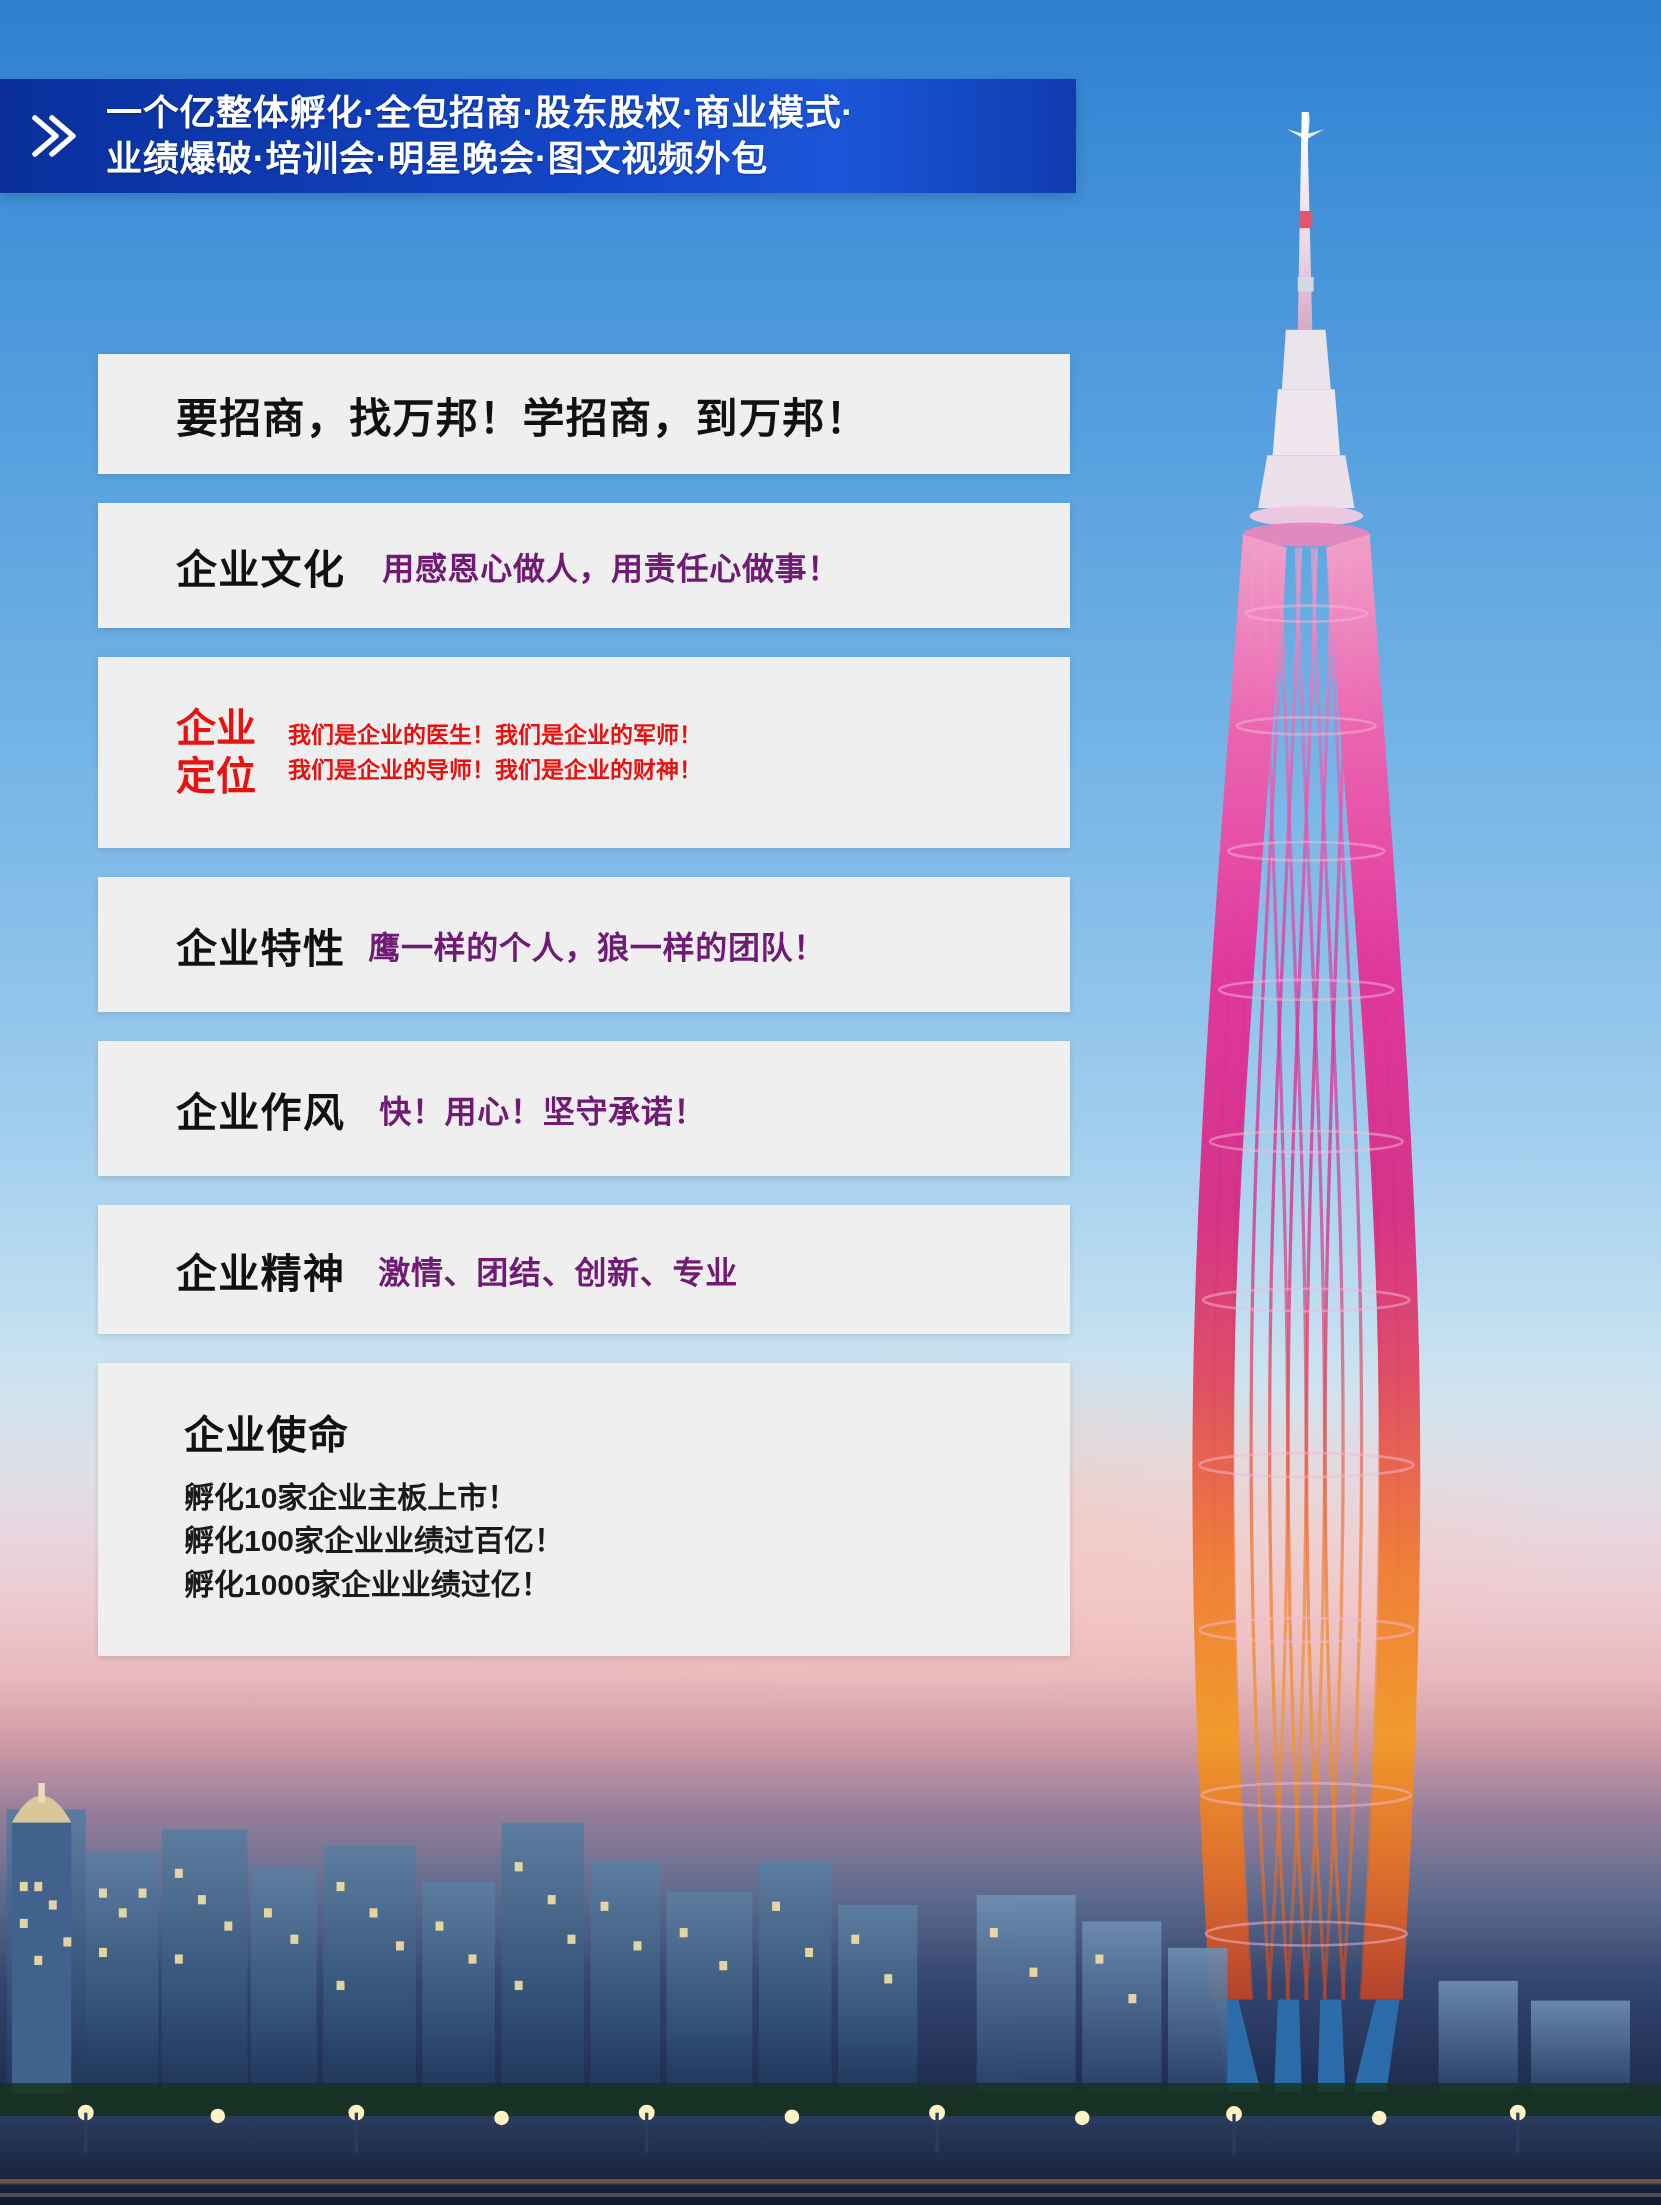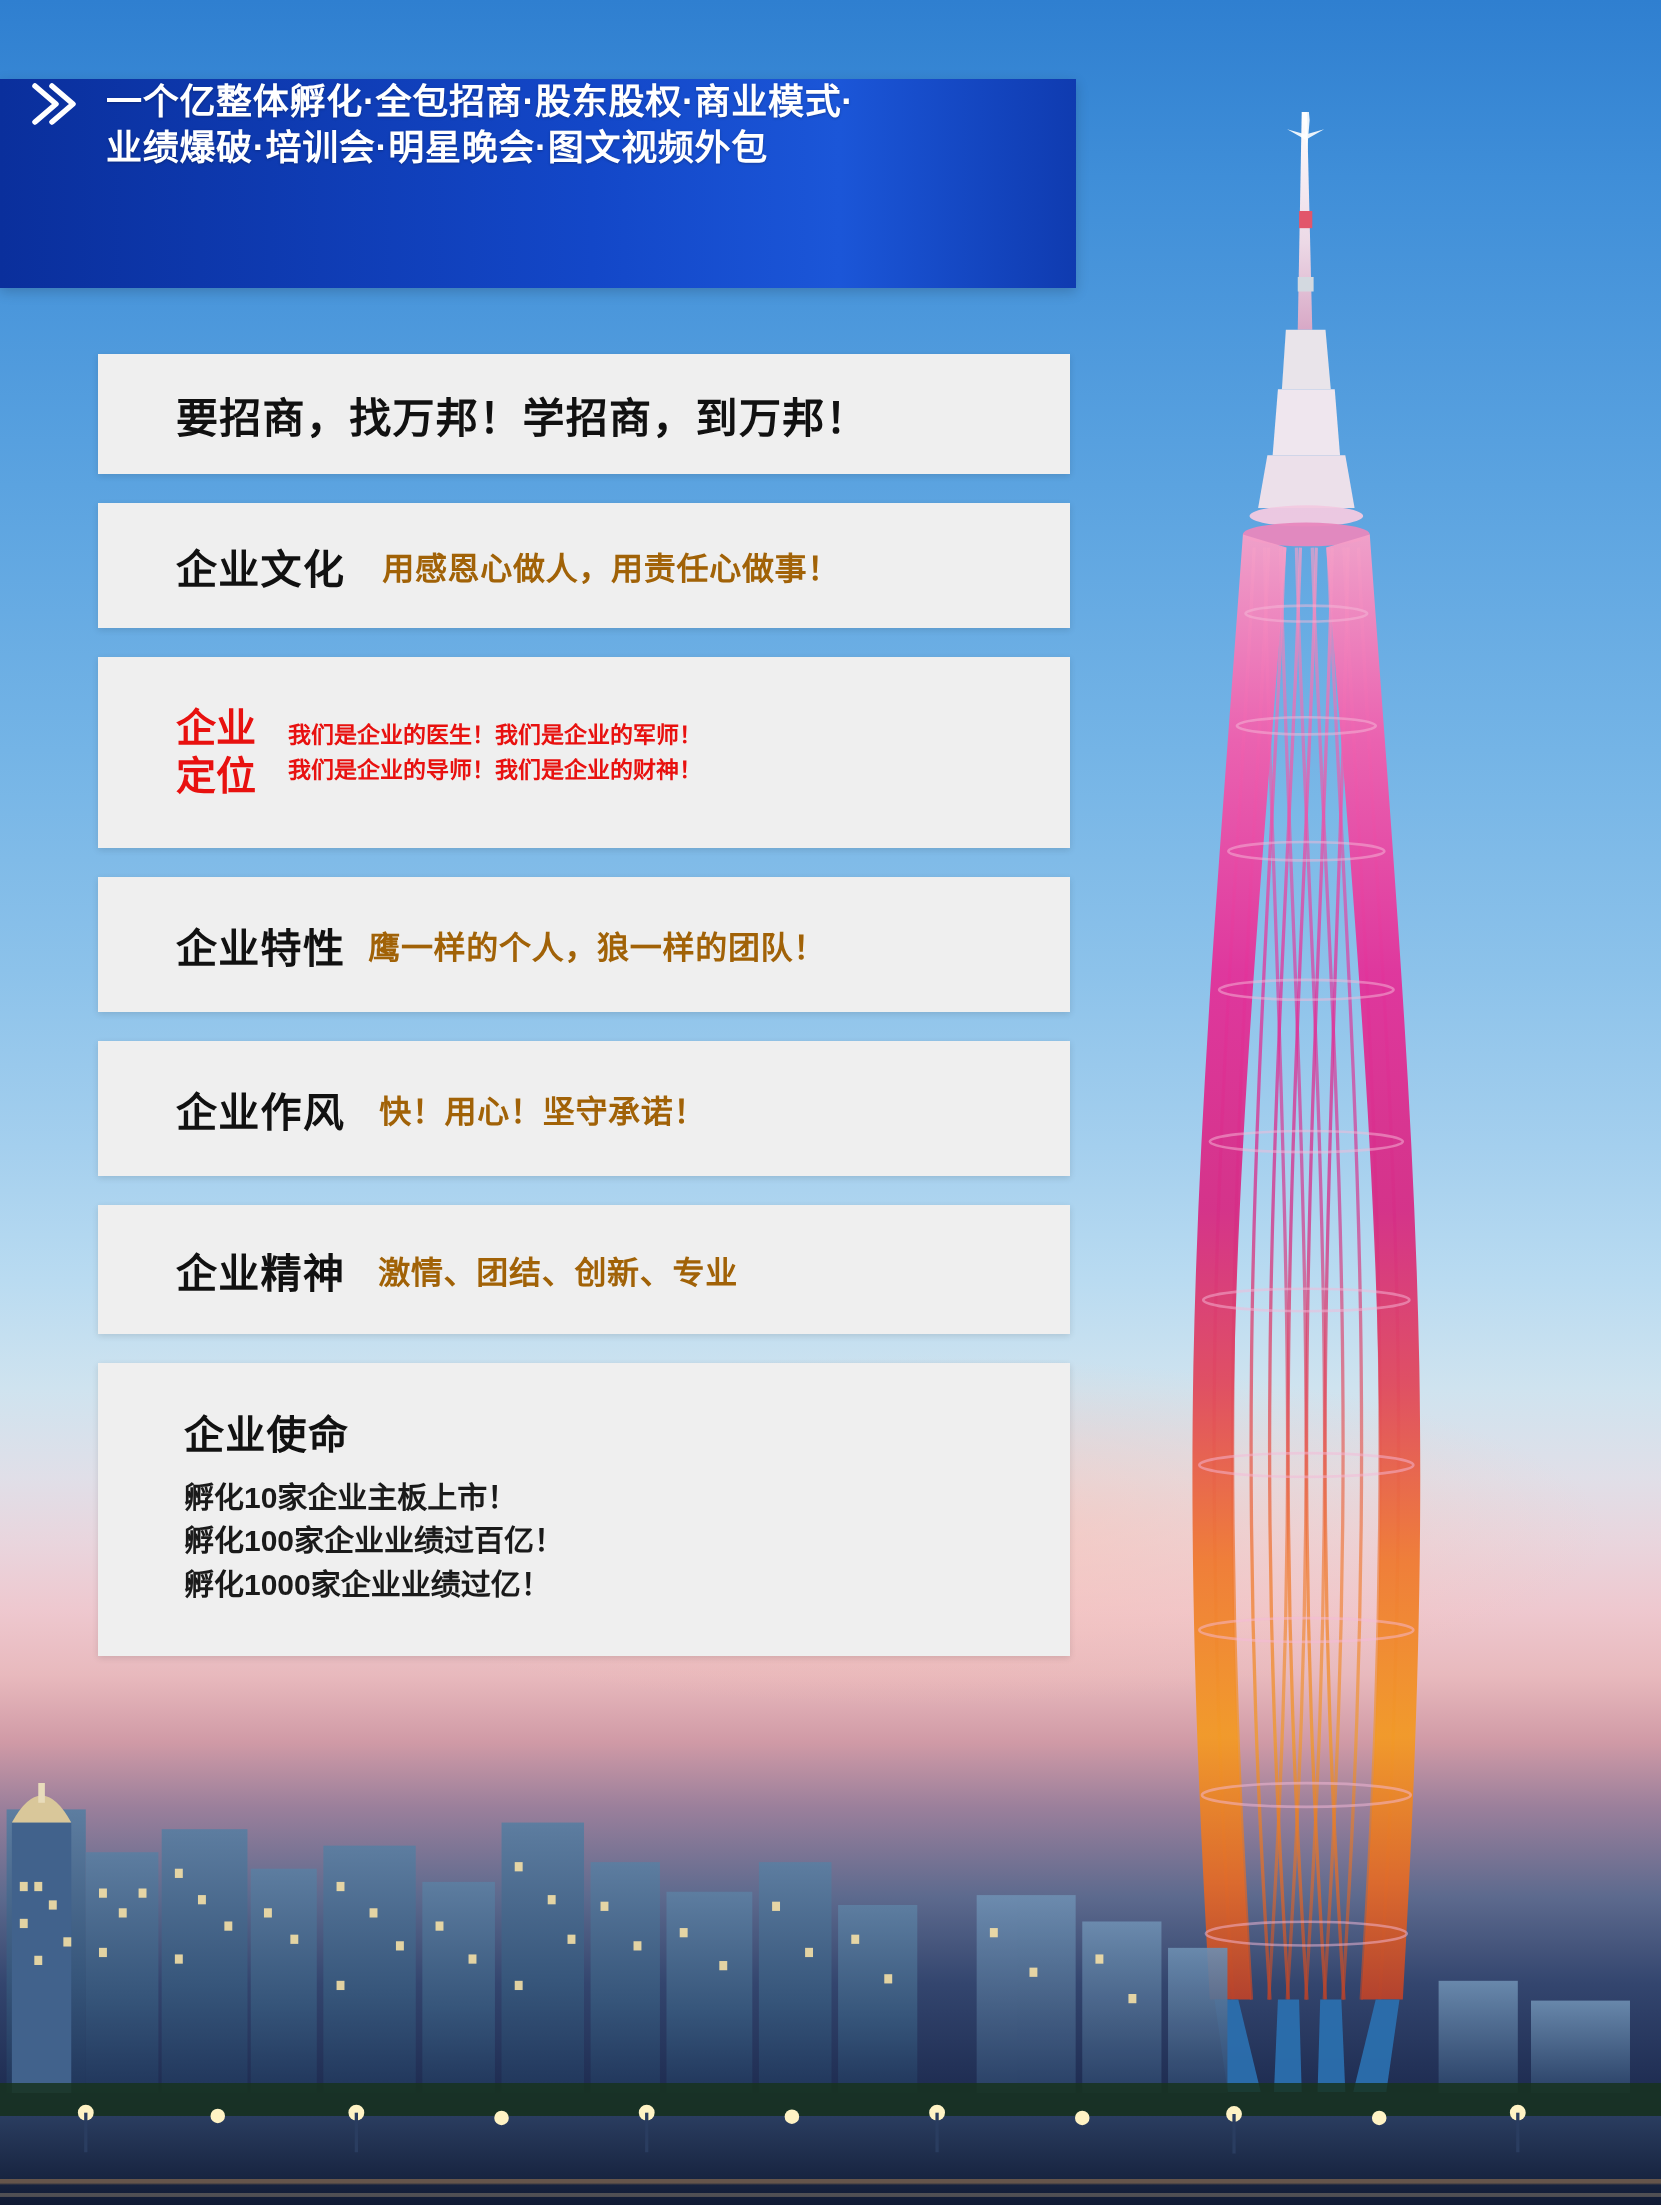--- a/index.html
+++ b/index.html
@@ -67,25 +67,25 @@
     pointer-events: none;
   }
   .city svg { display:block; width: 100%; height: 100%; }
 
   
   .ribbon {
     position: absolute;
     left: 0;
     top: 79px;
     width: 1076px;
-    height: 209px;
+    height: 114px;
     background: linear-gradient(90deg, #0a2f9c 0%, #1347c8 55%, #1b56d8 78%, #0f3bb0 100%);
     box-shadow: 0 4px 12px rgba(0,0,0,0.18);
     display: flex;
-    align-items: flex-start;
+    align-items: center;
   }
   .ribbon .chev {
     flex: 0 0 auto;
     width: 106px;
     display: flex;
     align-items: center;
     justify-content: center;
     color: #ffffff;
   }
   .ribbon .chev svg { width: 50px; height: 50px; }
@@ -122,21 +122,21 @@
   .title {
     font-size: 41px;
     font-weight: bold;
     color: #111111;
     letter-spacing: 1.3px;
     white-space: nowrap;
   }
   .desc {
     font-size: 32px;
     font-weight: bold;
-    color: #a16207;
+    color: #701a75;
     letter-spacing: 0.7px;
     white-space: nowrap;
   }
 
   
   .card-slogan { height: 120px; }
   .card-slogan .title { font-size: 42px; }
 
   
   .card-culture { height: 125px; }

